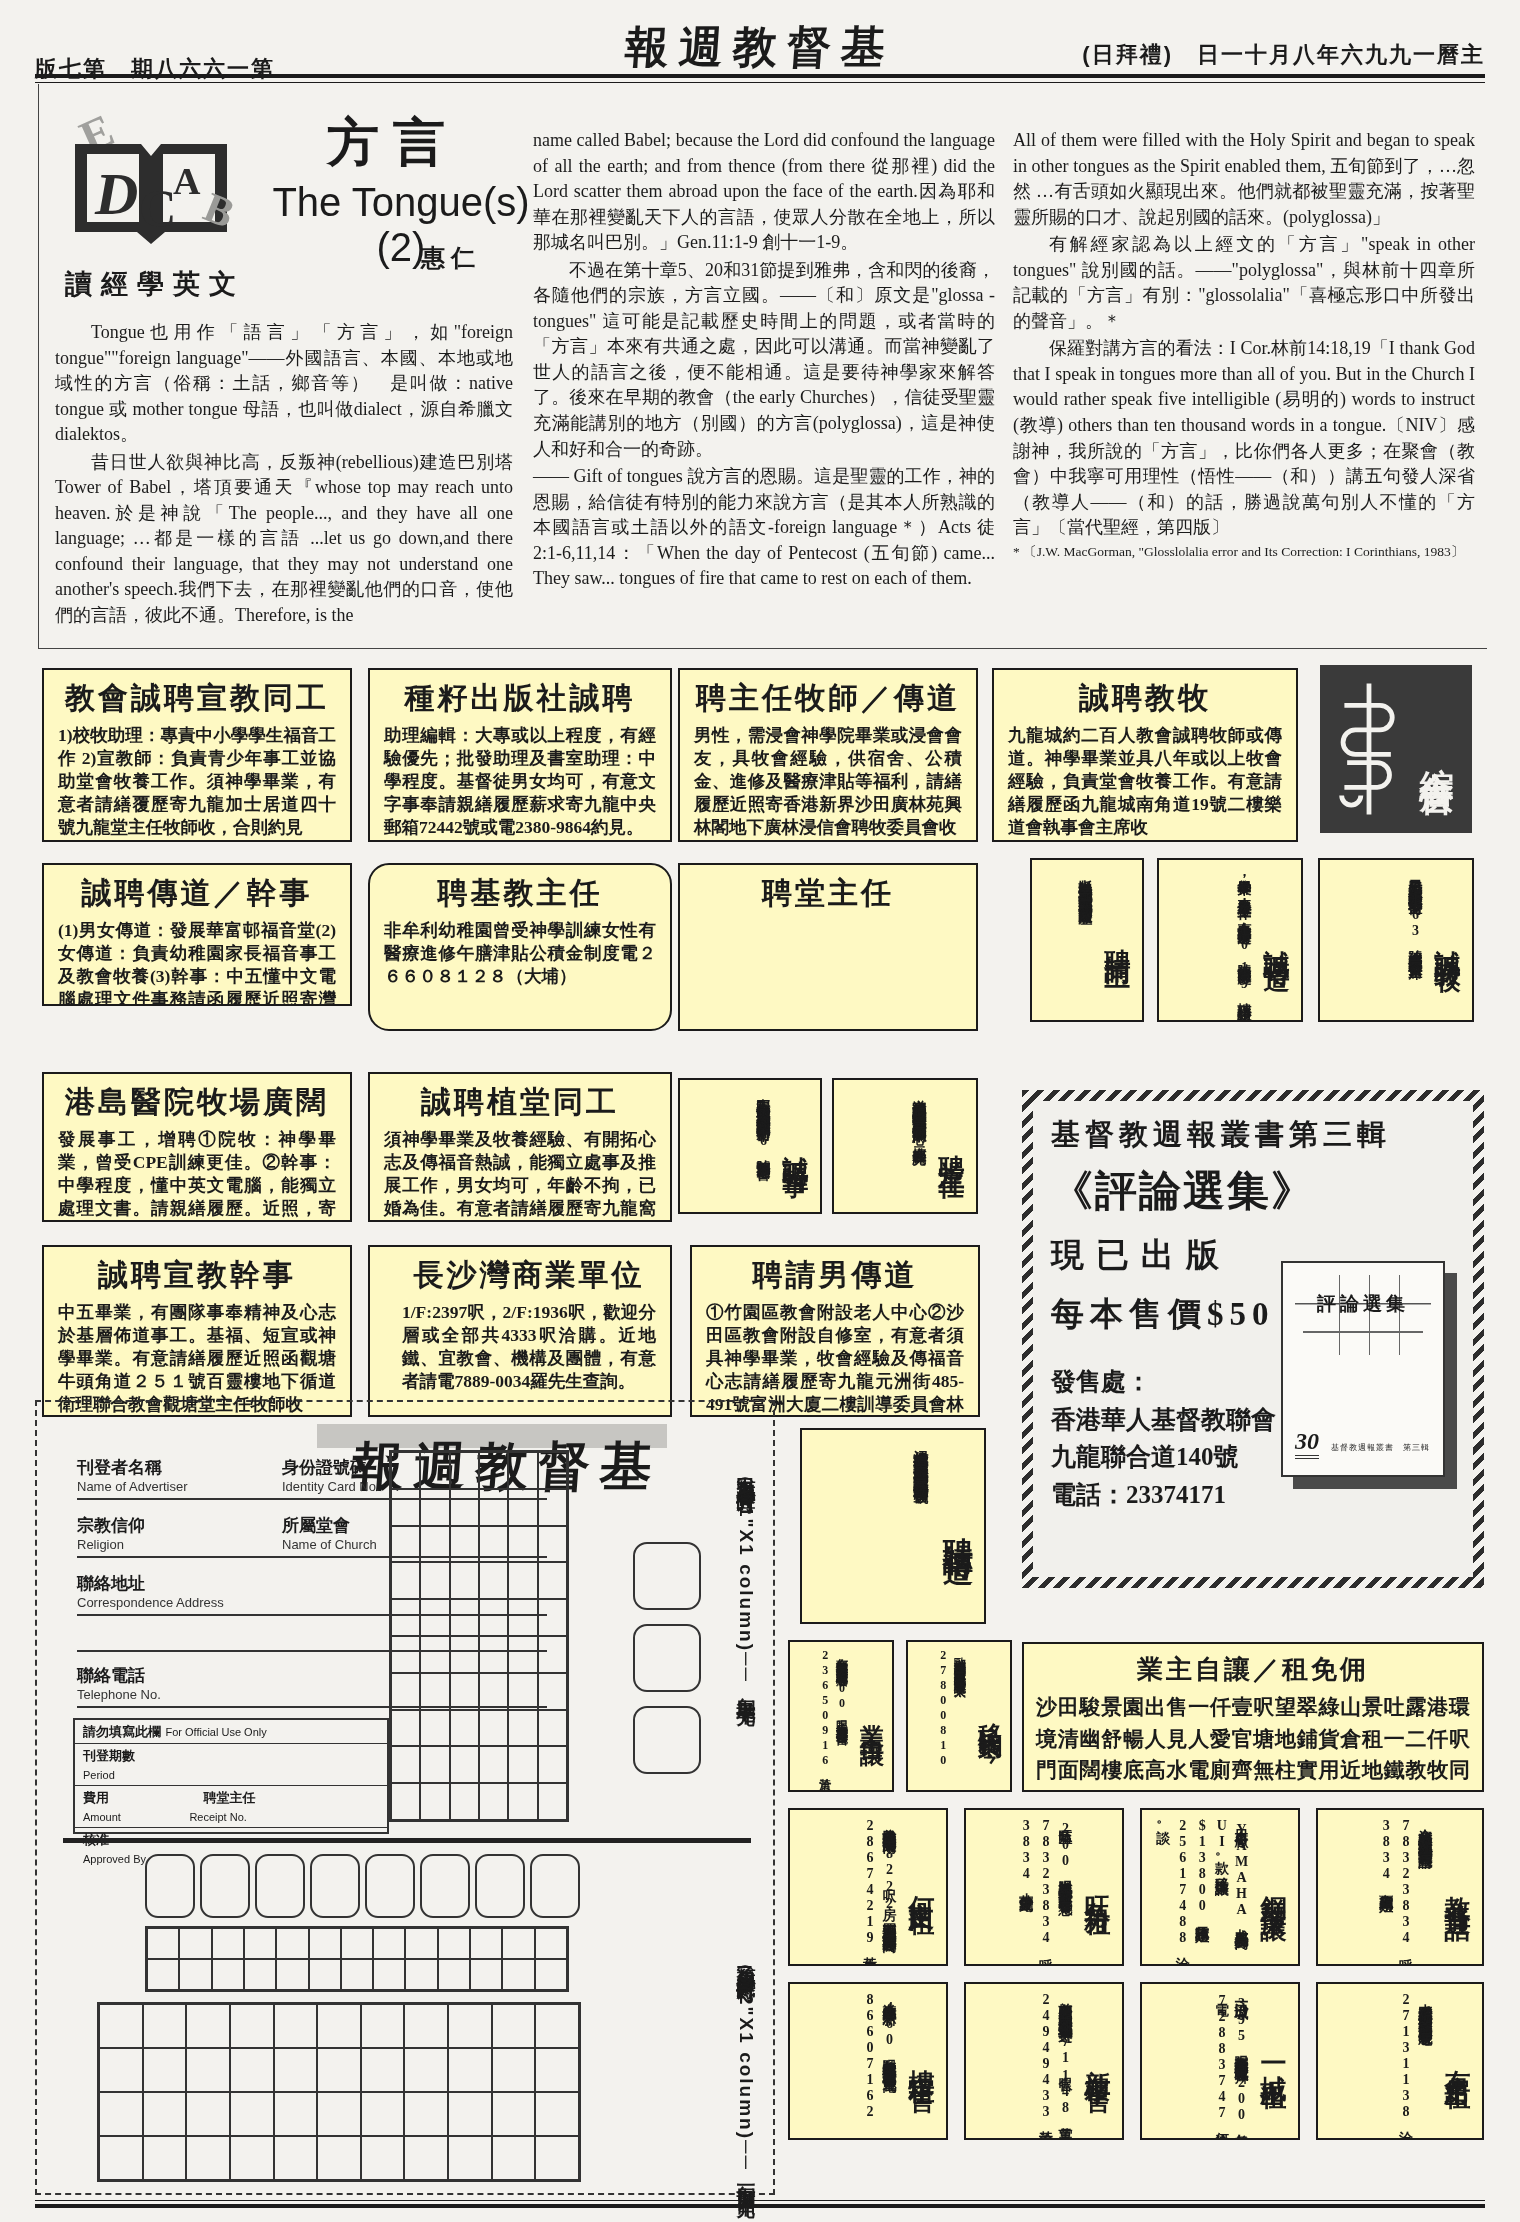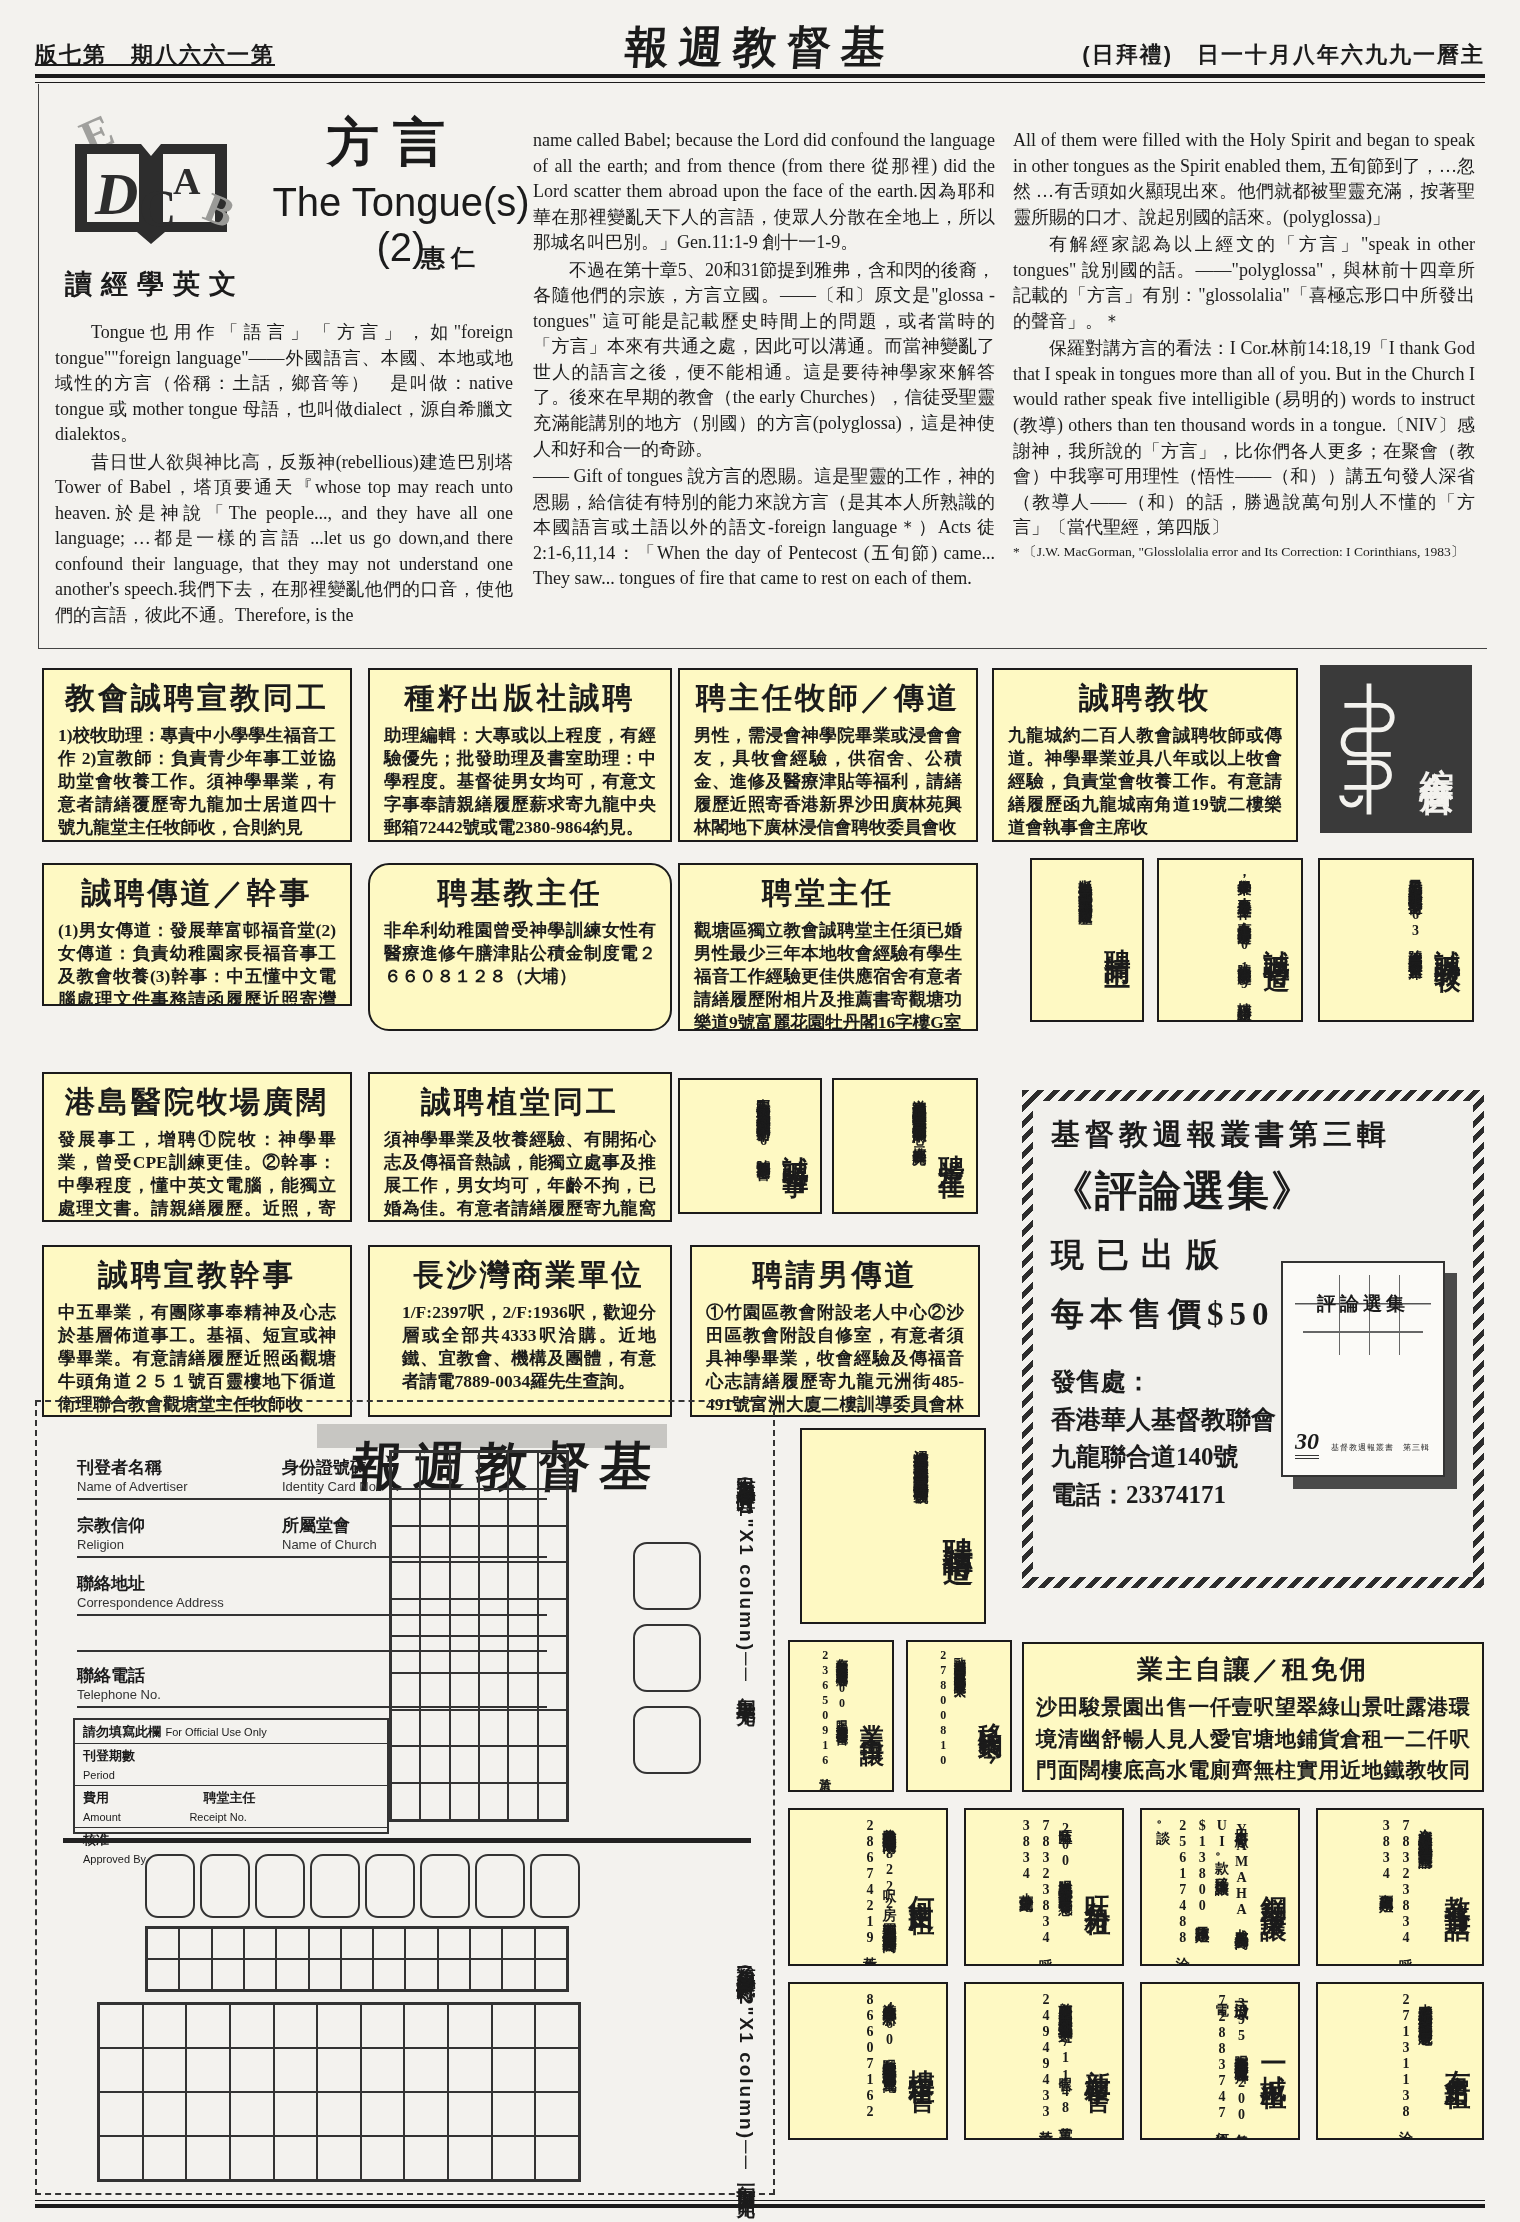--- a/index.html
+++ b/index.html
@@ -73,21 +73,21 @@
   .rule-thick{border-top:5px solid #222;}
   
   .small-title{font-size:24px;}
   .f3body{font-size:21px;font-weight:700;line-height:1.5;text-align:justify;}
 </style>
 </head>
 <body>
 
 <div id="page">
 
-  <div class="abs hdr-small" style="left:35px;top:40px;text-decoration:underline;">版七第　期八六六一第</div>
+  <div class="abs hdr-small" style="left:35px;top:54px;">版七第　期八六六一第</div>
   <div class="abs masthead" style="left:560px;top:18px;width:400px;text-align:center;">報週教督基</div>
   <div class="abs hdr-small" style="right:35px;top:40px;">(日拜禮)　日一十月八年六九九一曆主</div>
   <div class="abs rule-double" style="left:35px;top:74px;width:1450px;"></div>
 
   <div id="article" class="abs">
 
     <div class="abs" style="left:22px;top:18px;width:180px;height:152px;">
       <svg width="180" height="152" viewBox="0 0 180 152">
         <text x="28" y="52" font-size="46" font-weight="bold" fill="#a0a09d" transform="rotate(-24 28 52)" font-family="Liberation Serif, serif">E</text>
         <path d="M14,42 h66 l10,12 10,-12 h66 v88 h-62 l-14,12 -14,-12 h-62 z" fill="#2d2d2d"></path>
@@ -154,21 +154,20 @@
   <div class="box had" style="left:42px;top:863px;width:310px;height:143px;">
     <div class="ad-title">誠聘傳道／幹事</div>
     <div class="ad-body">(1)男女傳道：發展華富邨福音堂(2)女傳道：負責幼稚園家長福音事工及教會牧養(3)幹事：中五懂中文電腦處理文件事務請函履歷近照寄灣仔愛群道36號陳牧師或電25726259</div>
   </div>
   <div class="box had" style="left:368px;top:863px;width:304px;height:168px;border-radius:21px;">
     <div class="ad-title">聘基教主任</div>
     <div class="ad-body">非牟利幼稚園曾受神學訓練女性有醫療進修午膳津貼公積金制度電２６６０８１２８（大埔）</div>
   </div>
   <div class="box had" style="left:678px;top:863px;width:300px;height:168px;">
     <div class="ad-title">聘堂主任</div>
-    <div class="ad-body">觀塘區獨立教會誠聘堂主任須已婚男性最少三年本地牧會經驗有學生福音工作經驗更佳供應宿舍有意者請繕履歷附相片及推薦書寄觀塘功樂道9號富麗花園牡丹閣16字樓G室</div>
   </div>
   <div class="box vbox" style="left:1030px;top:858px;width:114px;height:164px;">
     <div class="vtitle">聘請同工</div>
     <div class="vbody">出版社聘批發助理需弟兄有意函寄尖沙咀郵箱九五〇八三號請附近照及履歷</div>
   </div>
   <div class="box vbox" style="left:1157px;top:858px;width:146px;height:164px;">
     <div class="vtitle">誠聘傳道</div>
     <div class="vbody">神學畢業，主要發展青少年工作，有意請函香港仔東勝道10號朗盈商業大廈19樓聘請小組收</div>
   </div>
   <div class="box vbox" style="left:1318px;top:858px;width:156px;height:164px;">

